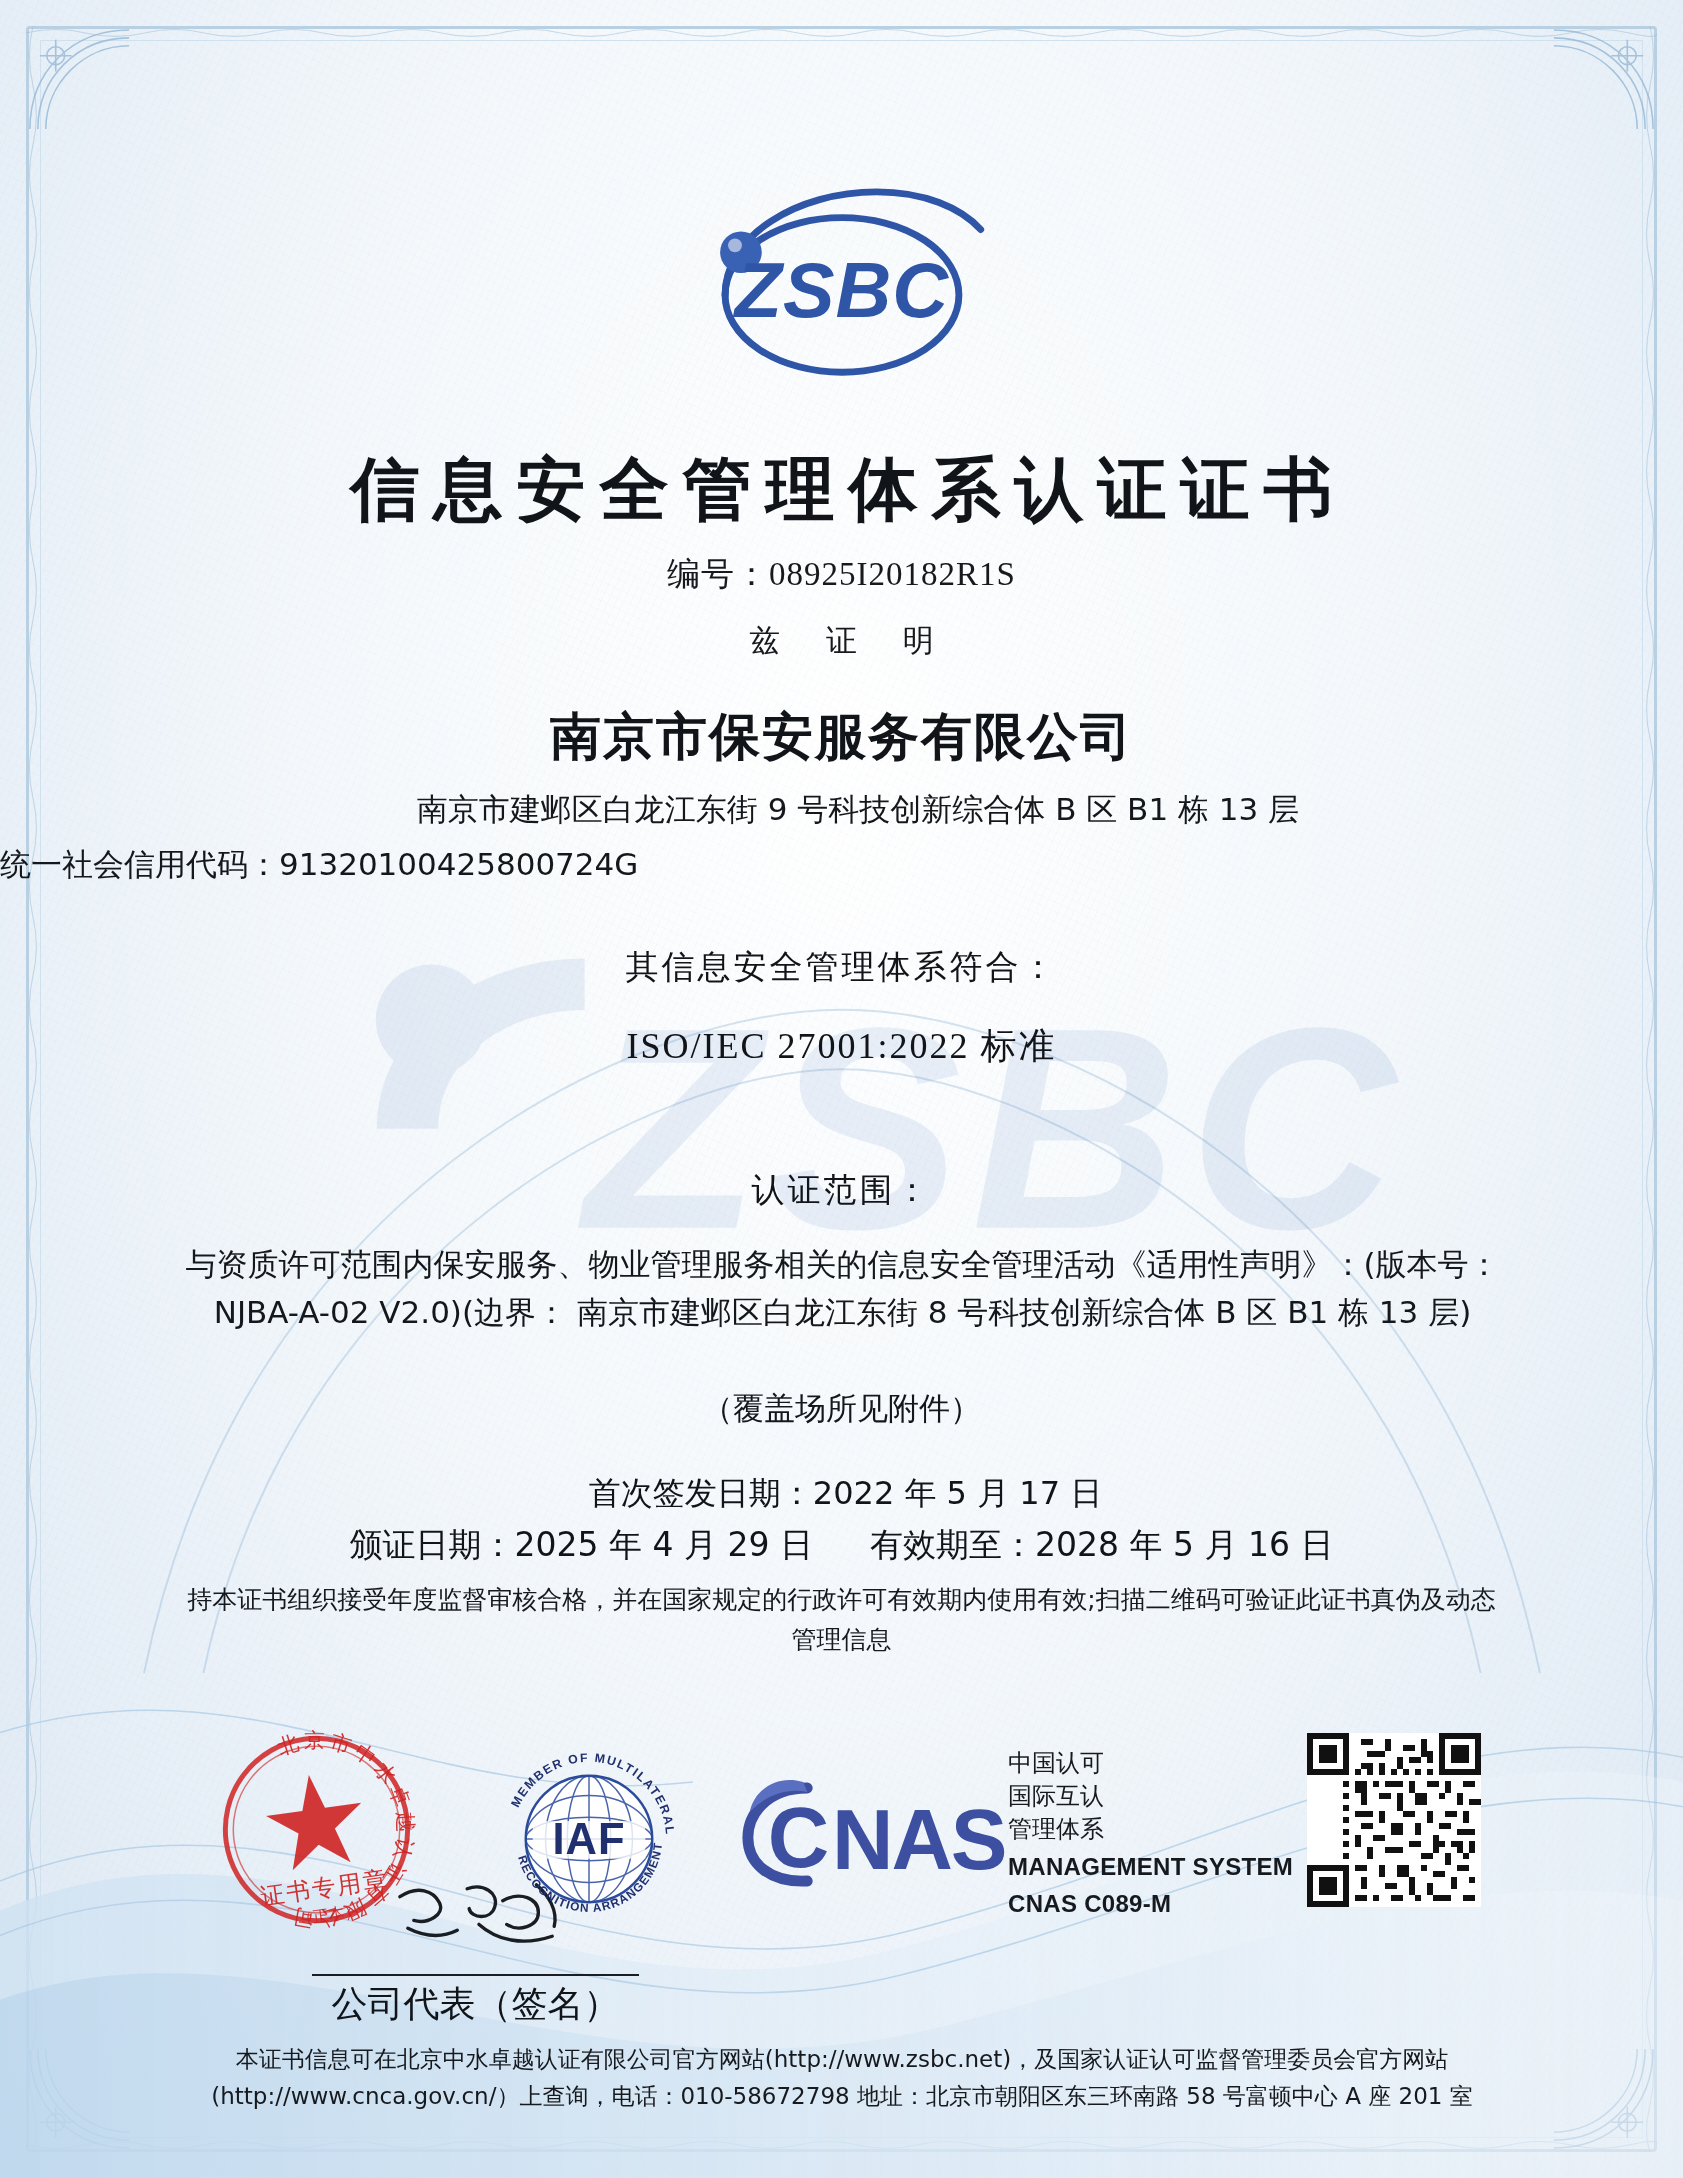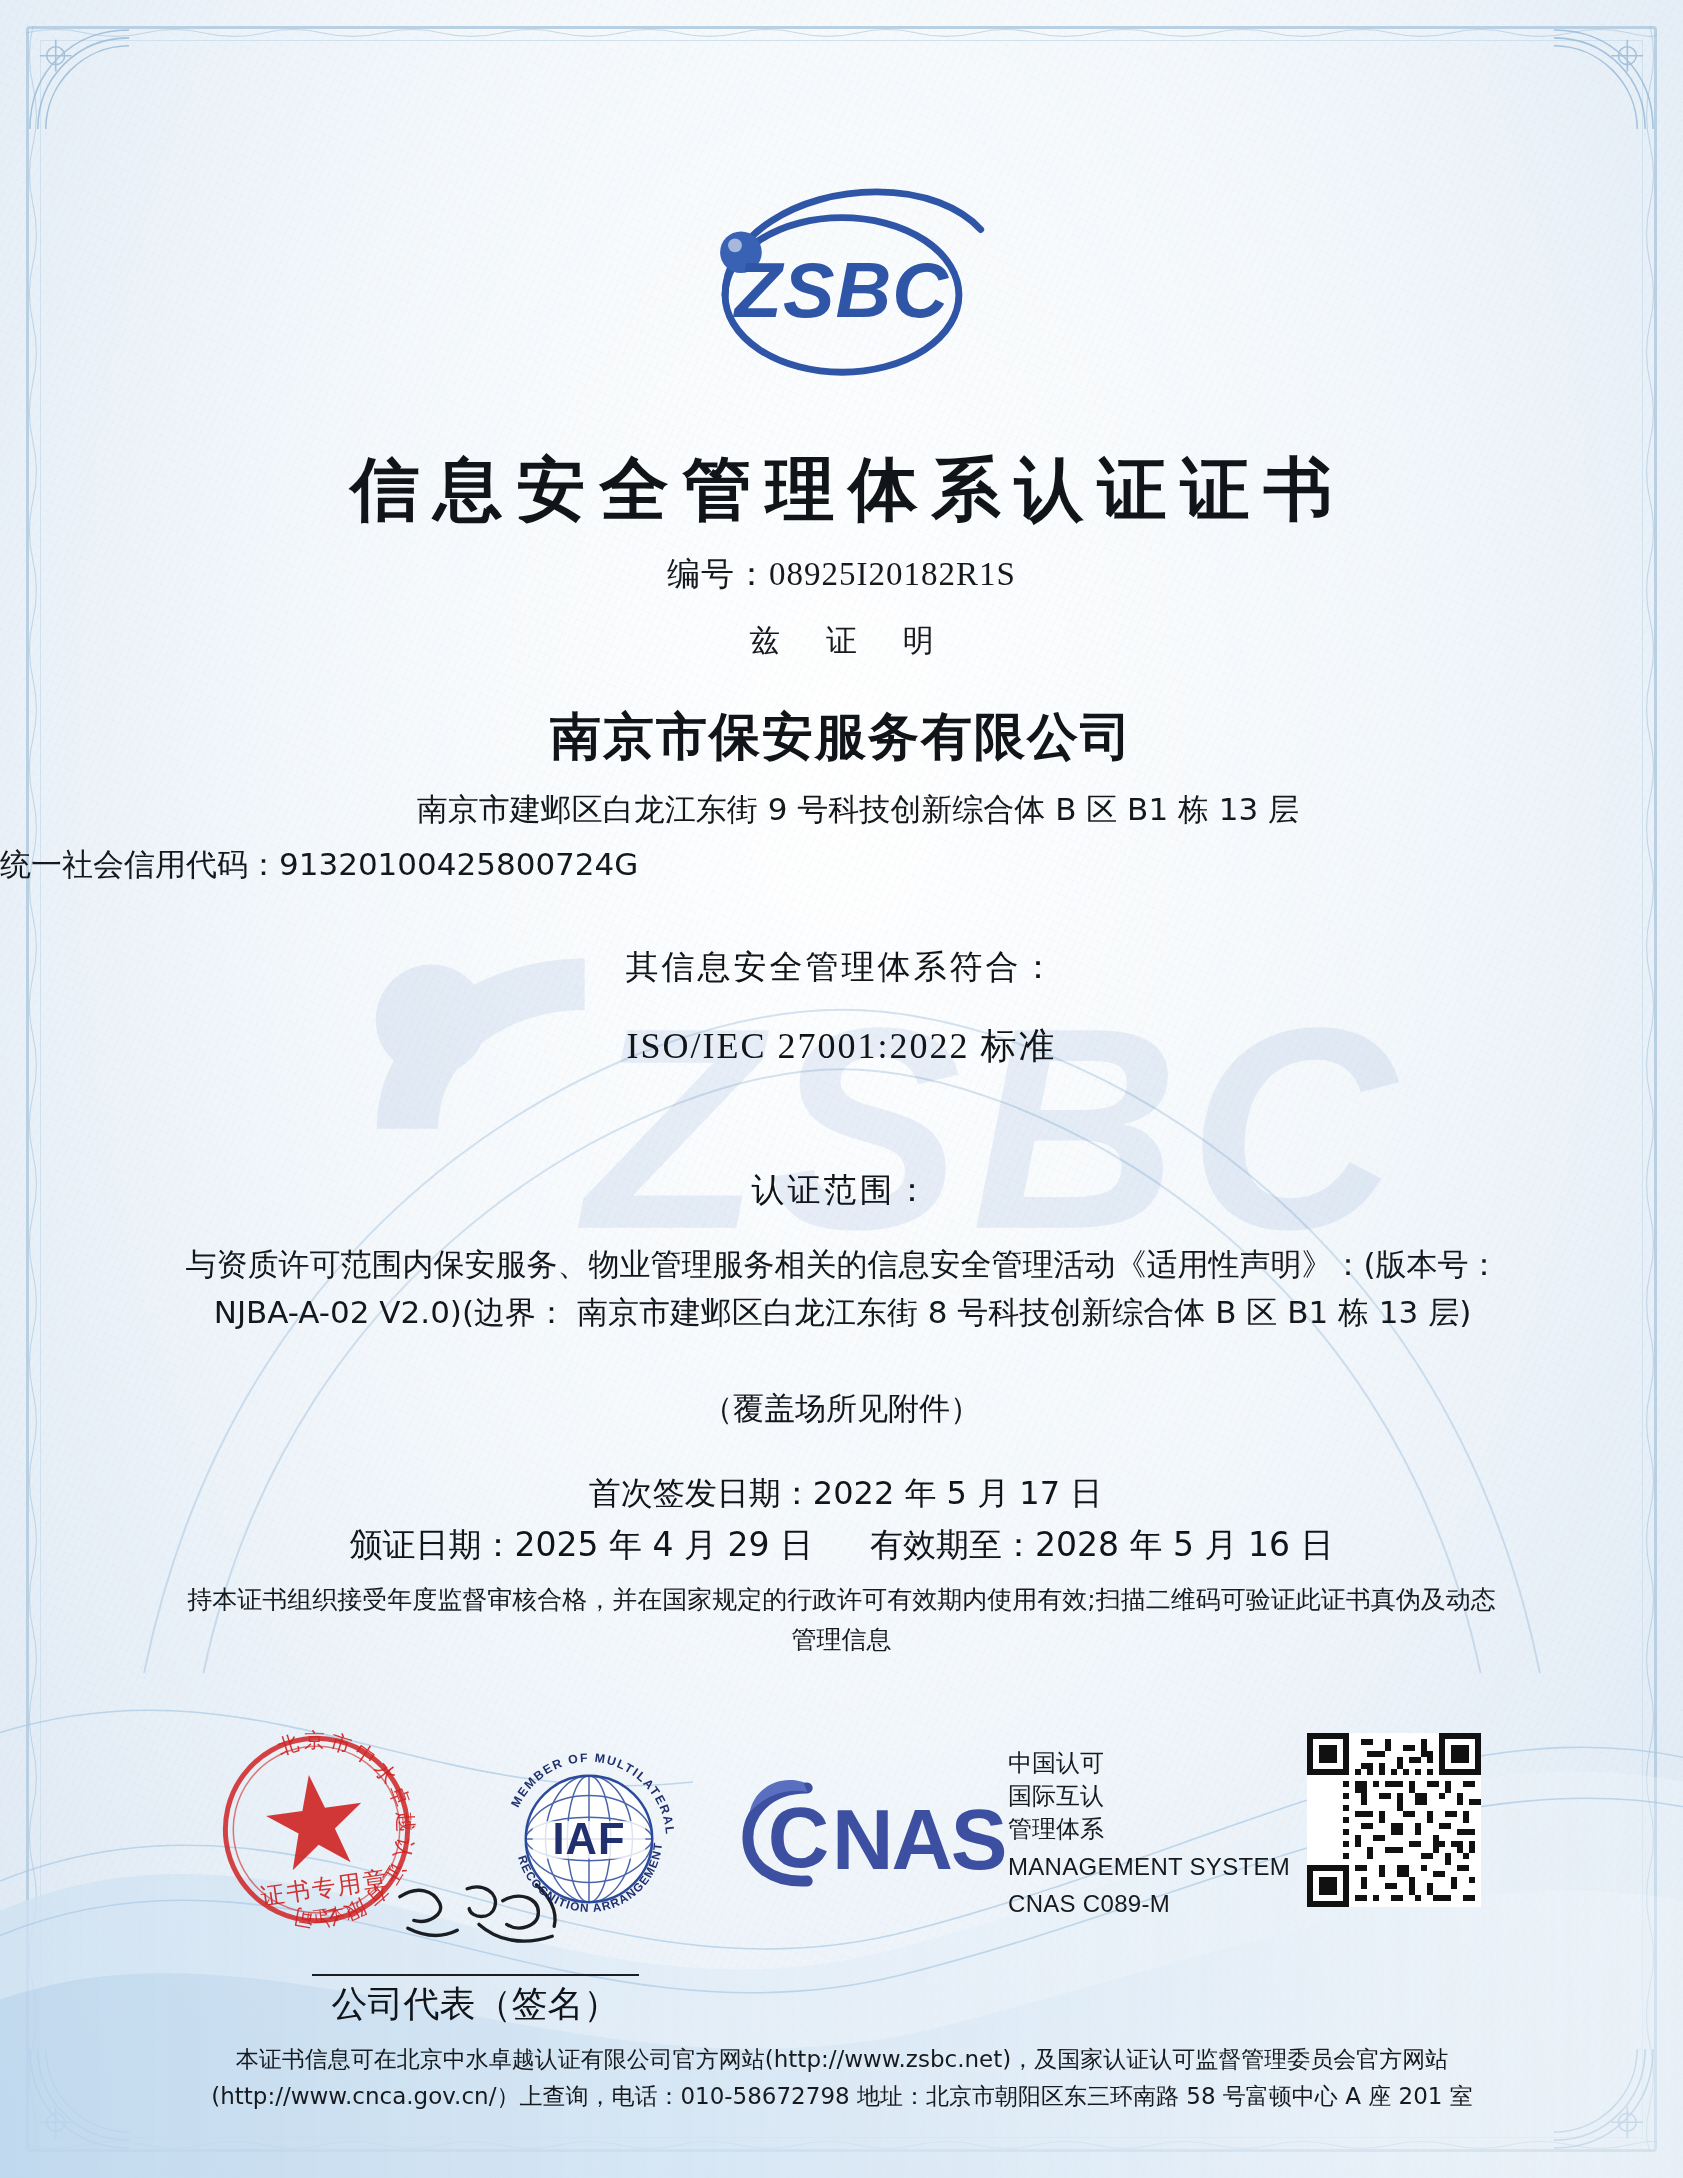--- a/index.html
+++ b/index.html
@@ -302,21 +302,21 @@
     width: 317px;
     font-family: "DejaVu Sans", "Liberation Sans", sans-serif;
     color: #16191d;
   }
   .cnas-text .zh {
     font-size: 24px;
     line-height: 33px;
   }
   .cnas-text .en {
     font-family: "Liberation Sans", sans-serif;
-    font-weight: normal;
+    font-weight: bold;
     font-size: 24px;
     line-height: 32px;
     margin-top: 5px;
     letter-spacing: 0.3px;
   }
   .qr {
     position: absolute;
     left: 1307px;
     top: 1733px;
     width: 174px;

